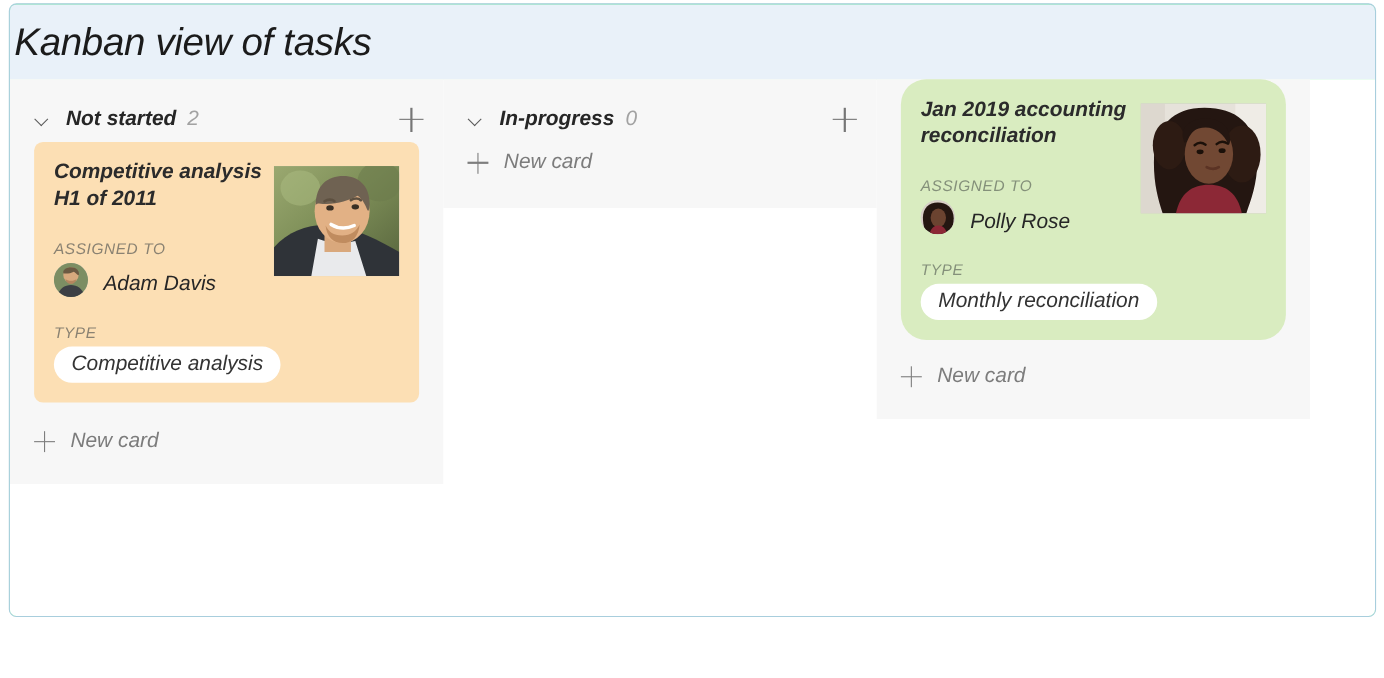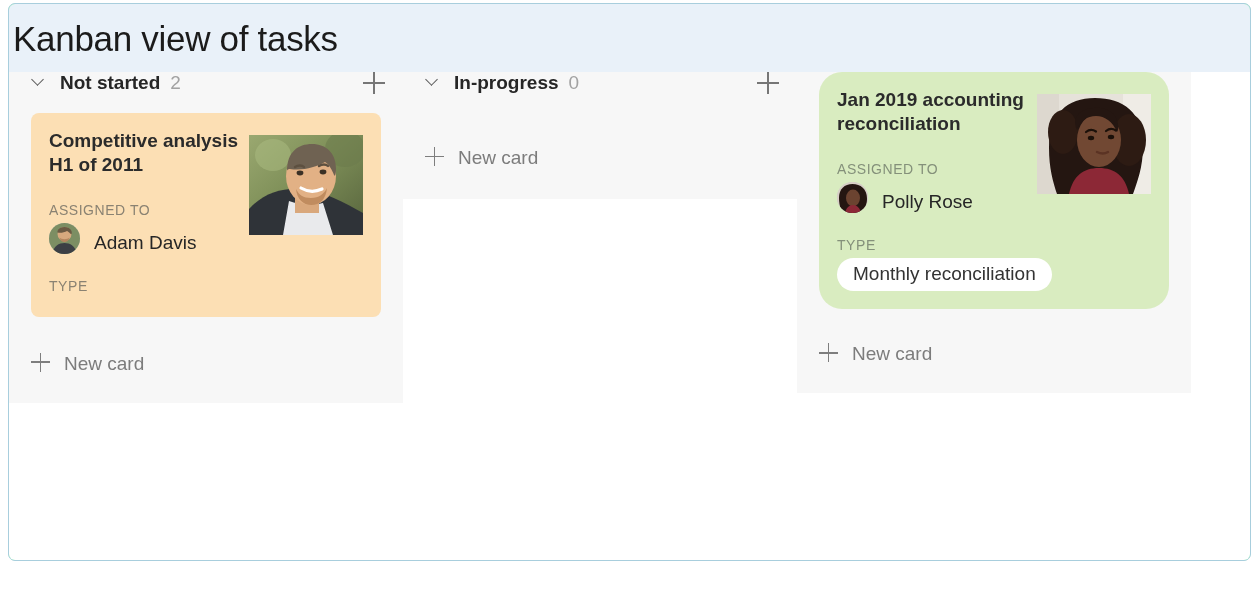--- a/index.html
+++ b/index.html
@@ -15,20 +15,21 @@
   #board-root {
     position: absolute;
     left: 8px;
     top: 3px;
     width: 1243px;
     height: 558px;
     border: 1px solid #a8cedd;
     border-radius: 7px;
     background: #86efac;
     overflow: hidden;
+    font-style: italic;
   }
 
   
   #board-header {
     position: absolute;
     left: 0; top: 0;
     width: 100%;
     height: 68px;
     background: #e9f1f9;
     display: flex;
@@ -58,23 +59,24 @@
 
   .column {
     position: relative;
     width: 394px;
     flex: 0 0 394px;
     background: #f7f7f7;
     padding-bottom: 6px;
   }
 
   .col-header {
-    height: 41px;
-    display: flex;
-    padding: 0 18px 0 22px;
+    height: 57px;
+    display: flex;
+    align-items: center;
+    padding: 16px 18px 0 22px;
     background: transparent;
   }
   .chevron-icon {
     width: 15px;
     height: 15px;
     flex: 0 0 15px;
     position: relative;
     margin-right: 14px;
     cursor: pointer;
   }
@@ -183,24 +185,23 @@
     border-radius: 999px;
     padding: 4px 16px 6px 16px;
     font-size: 19px;
     color: #333333;
     line-height: 1.25;
   }
 
   
   .new-card-row {
     display: flex;
-    align-items: flex-start;
+    align-items: center;
     padding: 12px 22px 16px 22px;
     cursor: pointer;
-    margin-top: 26px;
   }
   .new-card-row.inner { padding-top: 4px; }
   .plus-icon {
     width: 19px; height: 19px;
     position: relative;
     flex: 0 0 19px;
     margin-right: 14px;
   }
   .plus-icon::before, .plus-icon::after {
     content: "";
@@ -246,20 +247,21 @@
                 <circle cx="15.5" cy="11" r="7" fill="#d7a97e"></circle>
                 <path d="M3 31c1.5-8 7-11 12.5-11S26.5 23 28 31z" fill="#3c3f44"></path>
                 <path d="M8.5 8c1.5-5 12-5.5 14 0 .6 1.8.3 3.6-.4 3.2-1.2-.7-2.6-2.6-4-3.2-3 1.6-6.6 2.1-9.6 1.5z" fill="#6b5a43"></path>
                 <path d="M10.5 14.6c1.8 2.2 8.2 2.2 10 0-.6 3-2.7 4.6-5 4.6s-4.4-1.6-5-4.6z" fill="#b4865f"></path>
               </svg>
             </span>
             <span class="assignee-name">Adam Davis</span>
           </div>
 
           <div class="field-label">TYPE</div>
+          <span class="tag-pill">Competitive analysis</span>
 
           <div class="photo">
             <svg width="114" height="100" viewBox="0 0 114 100" preserveAspectRatio="none">
               <defs>
                 <linearGradient id="bg1" x1="0" y1="0" x2="1" y2="1">
                   <stop offset="0%" stop-color="#9aa870"></stop>
                   <stop offset="45%" stop-color="#7e8f58"></stop>
                   <stop offset="100%" stop-color="#56633c"></stop>
                 </linearGradient>
               </defs>

